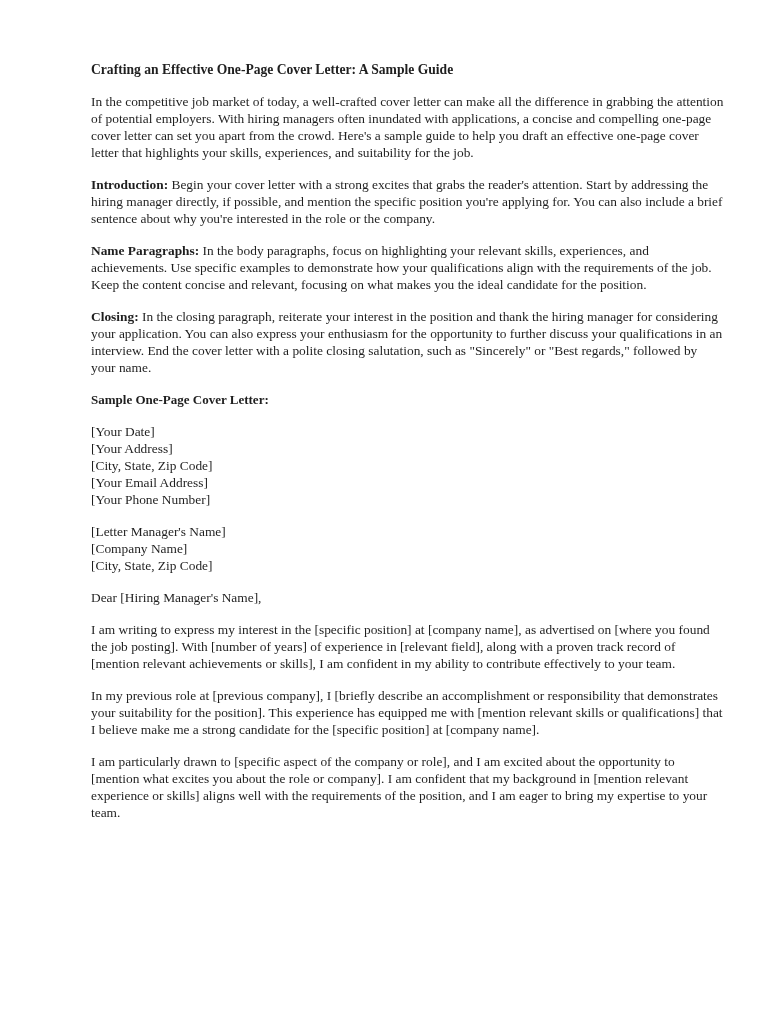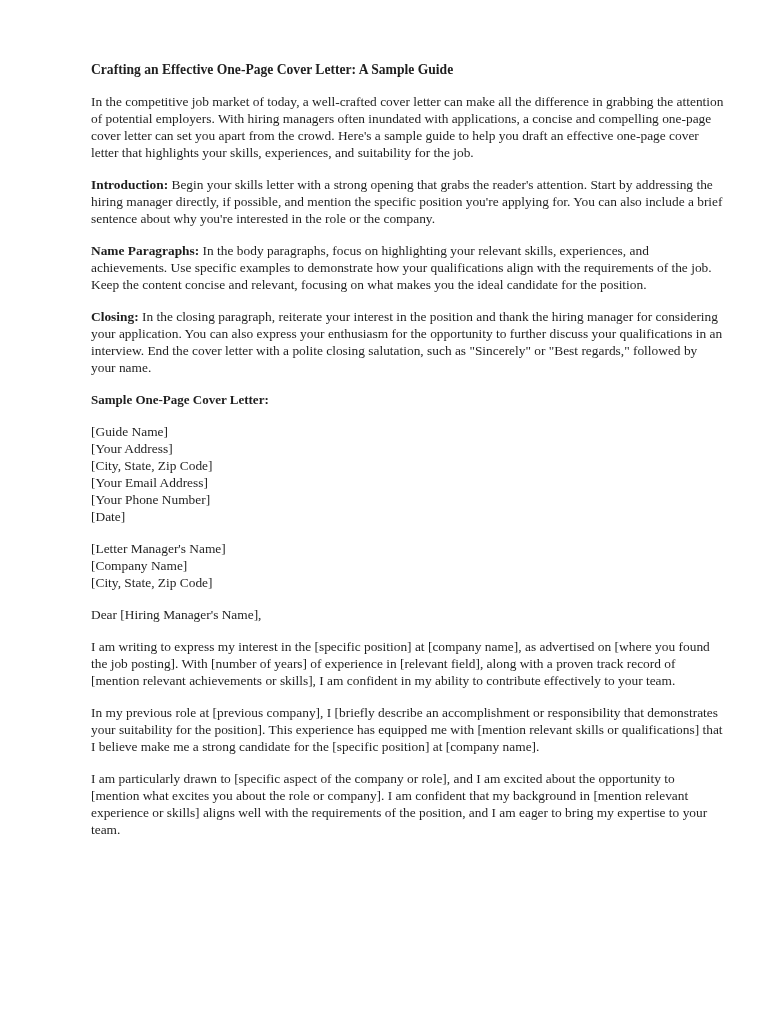--- a/index.html
+++ b/index.html
@@ -47,35 +47,34 @@
 </style>
 </head>
 <body>
 
 <div class="page">
 
   <h1 class="doc-title">Crafting an Effective One-Page Cover Letter: A Sample Guide</h1>
 
   <p class="para">In the competitive job market of today, a well-crafted cover letter can make all the difference in grabbing the attention of potential employers. With hiring managers often inundated with applications, a concise and compelling one-page cover letter can set you apart from the crowd. Here's a sample guide to help you draft an effective one-page cover letter that highlights your skills, experiences, and suitability for the job.</p>
 
-  <p class="para"><b class="lead">Introduction:</b> <span>Begin your skills letter with a strong opening that grabs the reader's attention. Start by addressing the hiring manager directly, if possible, and mention the specific position you're applying for. You can also include a brief sentence about why you're interested in the role or the company.</span></p>
+  <p class="para"><b class="lead">Introduction:</b> <span>Begin your cover letter with a strong excites that grabs the reader's attention. Start by addressing the hiring manager directly, if possible, and mention the specific position you're applying for. You can also include a brief sentence about why you're interested in the role or the company.</span></p>
 
   <p class="para"><b class="lead">Name Paragraphs:</b> <span>In the body paragraphs, focus on highlighting your relevant skills, experiences, and achievements. Use specific examples to demonstrate how your qualifications align with the requirements of the job. Keep the content concise and relevant, focusing on what makes you the ideal candidate for the position.</span></p>
 
   <p class="para"><b class="lead">Closing:</b> <span>In the closing paragraph, reiterate your interest in the position and thank the hiring manager for considering your application. You can also express your enthusiasm for the opportunity to further discuss your qualifications in an interview. End the cover letter with a polite closing salutation, such as "Sincerely" or "Best regards," followed by your name.</span></p>
 
   <h2 class="heading">Sample One-Page Cover Letter:</h2>
 
   <div class="addr-block">
-    <div class="addr-line">[Guide Name]</div>
+    <div class="addr-line">[Your Date]</div>
     <div class="addr-line">[Your Address]</div>
     <div class="addr-line">[City, State, Zip Code]</div>
     <div class="addr-line">[Your Email Address]</div>
     <div class="addr-line">[Your Phone Number]</div>
-    <div class="addr-line">[Date]</div>
   </div>
 
   <div class="addr-block">
     <div class="addr-line">[Letter Manager's Name]</div>
     <div class="addr-line">[Company Name]</div>
     <div class="addr-line">[City, State, Zip Code]</div>
   </div>
 
   <p class="para">Dear [Hiring Manager's Name],</p>
 

